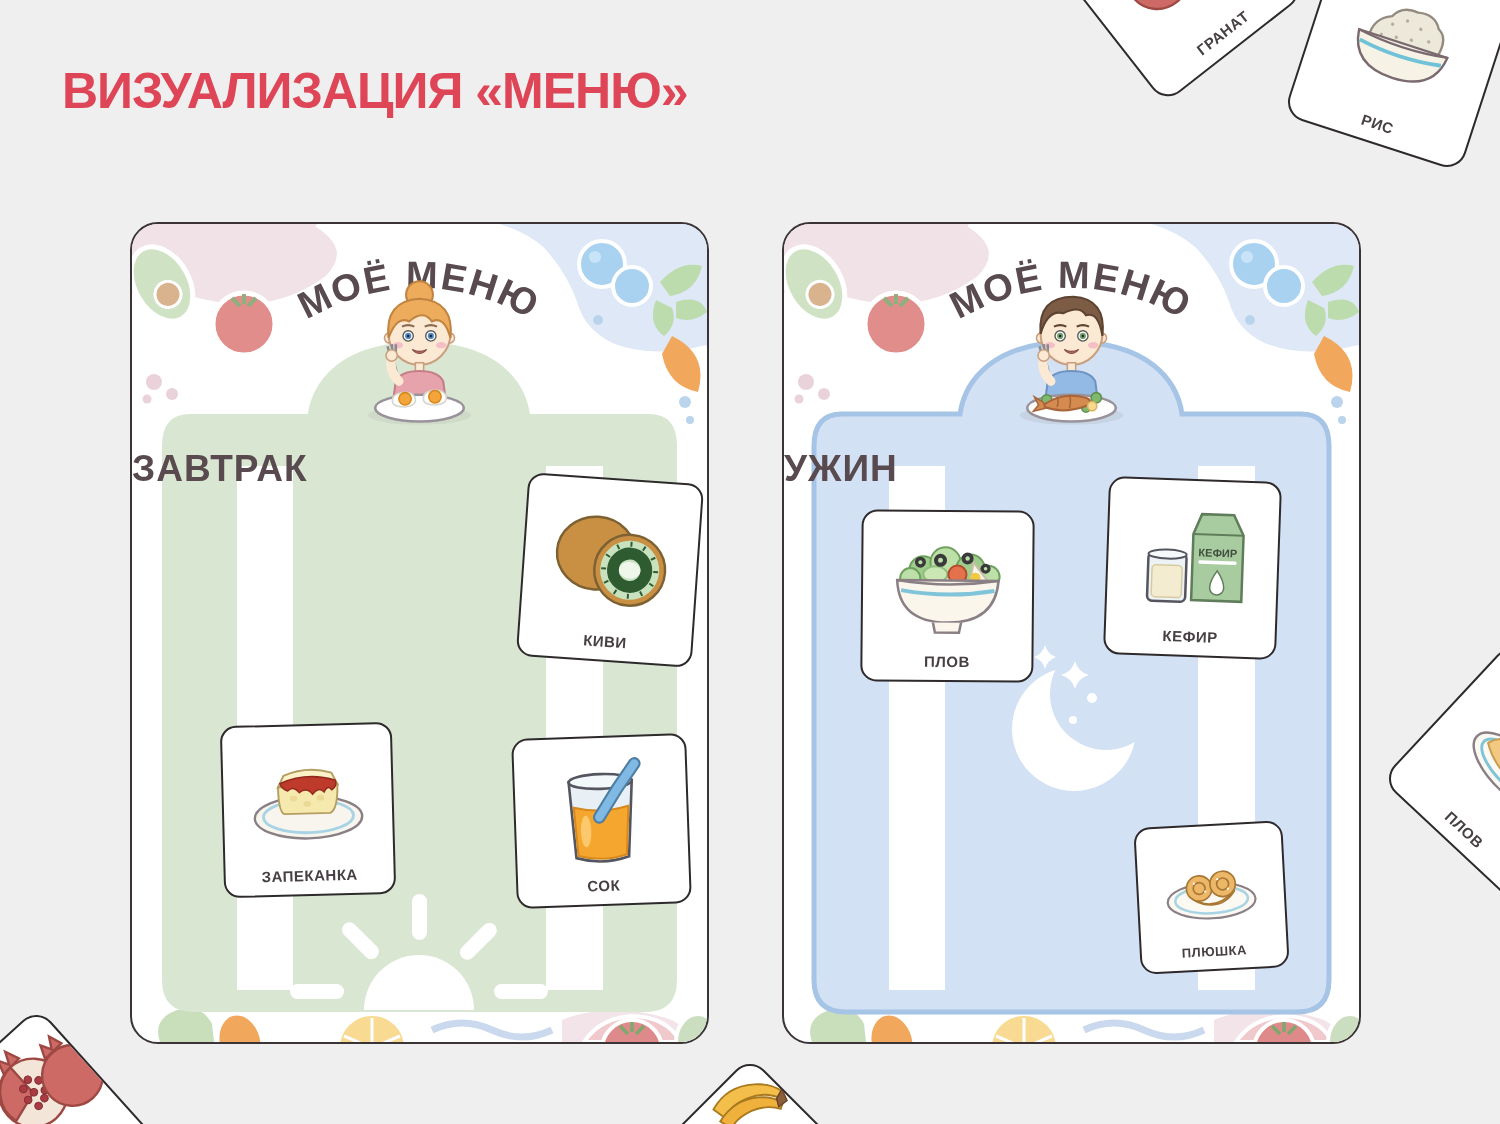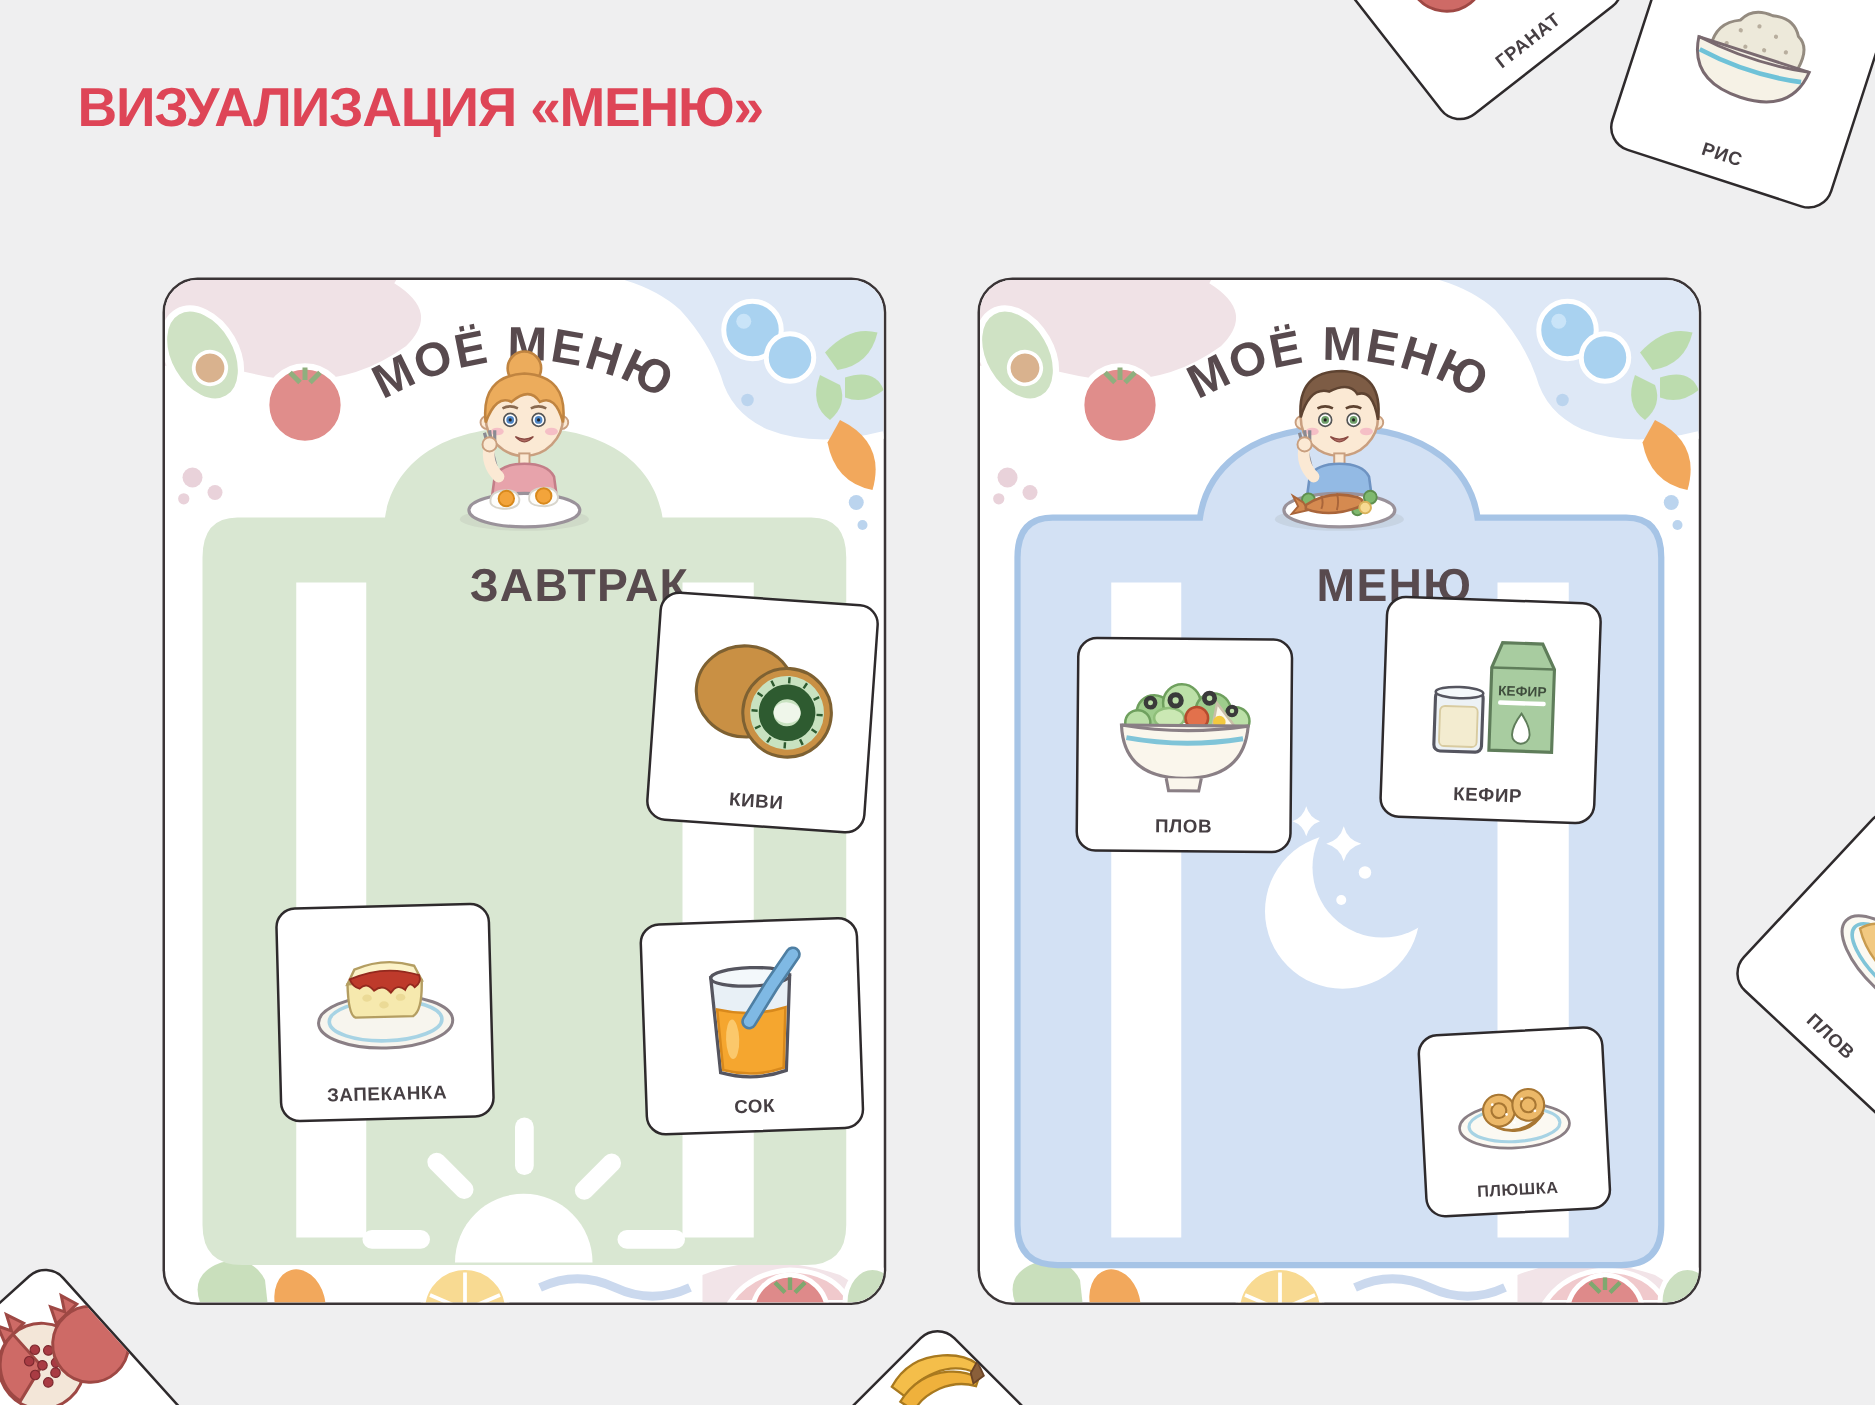--- a/index.html
+++ b/index.html
@@ -1,29 +1,29 @@
 <!DOCTYPE html>
 <html><head>
 <meta charset="utf-8">
 <style>
   html,body{margin:0;padding:0;}
   .stage{position:relative;width:1500px;height:1124px;background:#EFEFF0;overflow:hidden;
          font-family:"Liberation Sans",sans-serif;}
-  .page-title{position:absolute;left:62px;top:62px;font-size:44px;font-weight:800;
+  .page-title{position:absolute;left:62px;top:62px;font-size:50px;font-weight:800;
               color:#DE4557;letter-spacing:-1px;white-space:nowrap;}
   .board{position:absolute;top:222px;width:575px;height:818px;background:#fff;
          border:2px solid #3A3436;border-radius:28px;overflow:hidden;}
   .board-left{left:130px;}
   .board-right{left:782px;}
   .layer{position:absolute;left:0;top:0;width:100%;height:100%;}
   .arc-header{position:absolute;left:137px;top:16px;width:300px;height:100px;overflow:visible;}
   .arc-header text{font-size:38px;font-weight:bold;fill:#584A4E;letter-spacing:2px;}
   .child{position:absolute;left:205px;top:56px;width:165px;height:150px;}
-  .meal-title{position:absolute;left:0;top:224px;width:100%;text-align:center;
-              font-size:37px;font-weight:800;color:#584A4E;letter-spacing:1px;margin-left:44px;}
+  .meal-title{position:absolute;left:0;top:224px;width:100%;
+              font-size:37px;font-weight:800;color:#584A4E;letter-spacing:1px;}
   .food-card{position:absolute;background:#fff;border:2.5px solid #2E2A2C;border-radius:16px;
              display:flex;flex-direction:column;align-items:center;justify-content:space-between;
              padding:14px 8px 10px;box-sizing:border-box;}
   .food-card .art{width:82%;flex:1 1 auto;min-height:0;}
   .food-label{flex:0 0 auto;font-size:15px;font-weight:bold;color:#463F43;letter-spacing:.5px;
               margin-top:4px;white-space:nowrap;}
   .food-card.sm .food-label{font-size:13px;}
   .loose-card{position:absolute;background:#fff;border:2.5px solid #2E2A2C;border-radius:20px;
               display:flex;flex-direction:column;align-items:center;justify-content:space-between;
               padding:12px 10px 10px;box-sizing:border-box;overflow:hidden;}
@@ -258,21 +258,21 @@
       <ellipse cx="80" cy="124" rx="43" ry="13" fill="#fff" stroke="#9A929A" stroke-width="2.5"></ellipse>
       <circle cx="56" cy="116" r="5" fill="#7FB96E" stroke="#5E8F4F" stroke-width="1.5"></circle>
       <circle cx="104" cy="114" r="5" fill="#7FB96E" stroke="#5E8F4F" stroke-width="1.5"></circle>
       <circle cx="94" cy="124" r="4" fill="#7FB96E" stroke="#5E8F4F" stroke-width="1.5"></circle>
       <path d="M52 118 L44 113 L48 121 L43 127 L56 124 Z" fill="#D58A50" stroke="#A9653A" stroke-width="1.5"></path>
       <path d="M54 120 Q72 108 94 114 Q102 117 94 122 Q72 130 54 123 Z" fill="#D58A50" stroke="#A9653A" stroke-width="2"></path>
       <path d="M66 113 Q68 118 66 123 M78 111 Q80 117 78 124" stroke="#A9653A" stroke-width="1.5" fill="none"></path>
       <circle cx="100" cy="122" r="4.5" fill="#F7DA92" stroke="#D8B25A" stroke-width="1.5"></circle>
     </svg>
 
-    <div class="meal-title">МЕНЮ</div>
+    <div class="meal-title">УЖИН</div>
 
     <div class="food-card" style="left:77px;top:286px;width:173px;height:172px;transform:rotate(.5deg);">
       <svg class="art" viewBox="0 0 125 110">
         <circle cx="38" cy="38" r="14" fill="#9ECD8C" stroke="#6FA05E" stroke-width="2"></circle>
         <circle cx="60" cy="30" r="15" fill="#BCE0A8" stroke="#6FA05E" stroke-width="2"></circle>
         <circle cx="85" cy="36" r="14" fill="#9ECD8C" stroke="#6FA05E" stroke-width="2"></circle>
         <circle cx="103" cy="44" r="11" fill="#BCE0A8" stroke="#6FA05E" stroke-width="2"></circle>
         <circle cx="25" cy="46" r="10" fill="#BCE0A8" stroke="#6FA05E" stroke-width="2"></circle>
         <ellipse cx="50" cy="42" rx="12" ry="8" fill="#CBE8B4" stroke="#8FBF7A" stroke-width="2"></ellipse>
         <circle cx="72" cy="42" r="9" fill="#E2714C" stroke="#B54B2E" stroke-width="2"></circle>

